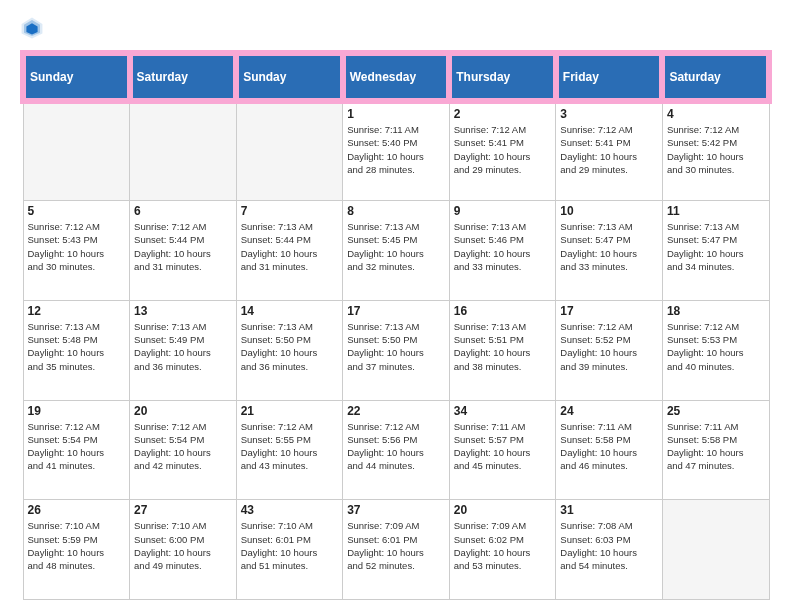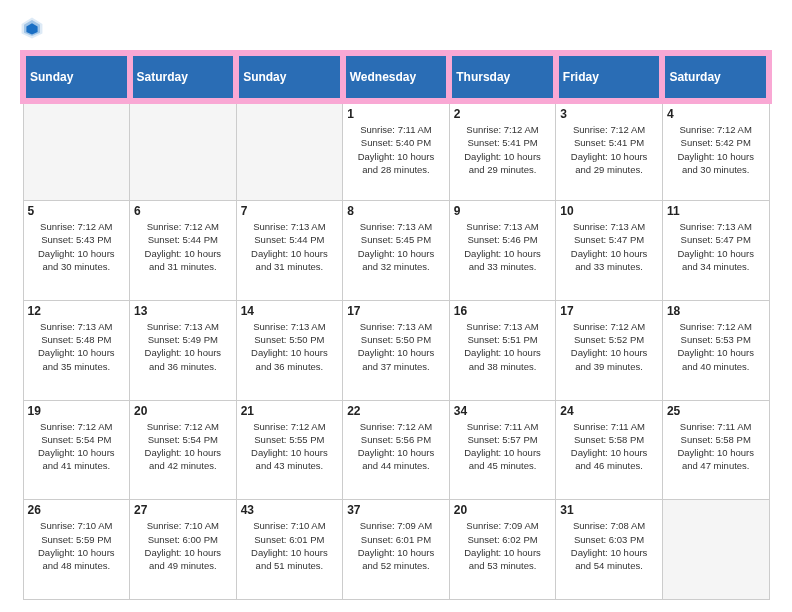--- a/index.html
+++ b/index.html
@@ -81,21 +81,20 @@
     .day-number {
       font-size: 12px;
       font-weight: bold;
       margin-bottom: 2px;
       display: block;
     }
     .day-info {
       font-size: 9.5px;
       line-height: 1.4;
       color: #333;
-      text-align: center;
     }
   </style>
 </head>
 <body>
 
 <div class="page">
   <div class="header">
     <div class="logo">
       <svg class="logo-icon" viewBox="0 0 30 30" xmlns="http://www.w3.org/2000/svg">
         <polygon points="15,2 28,10 28,22 15,28 2,22 2,10" fill="#1a6fc4" opacity="0.15"></polygon>

